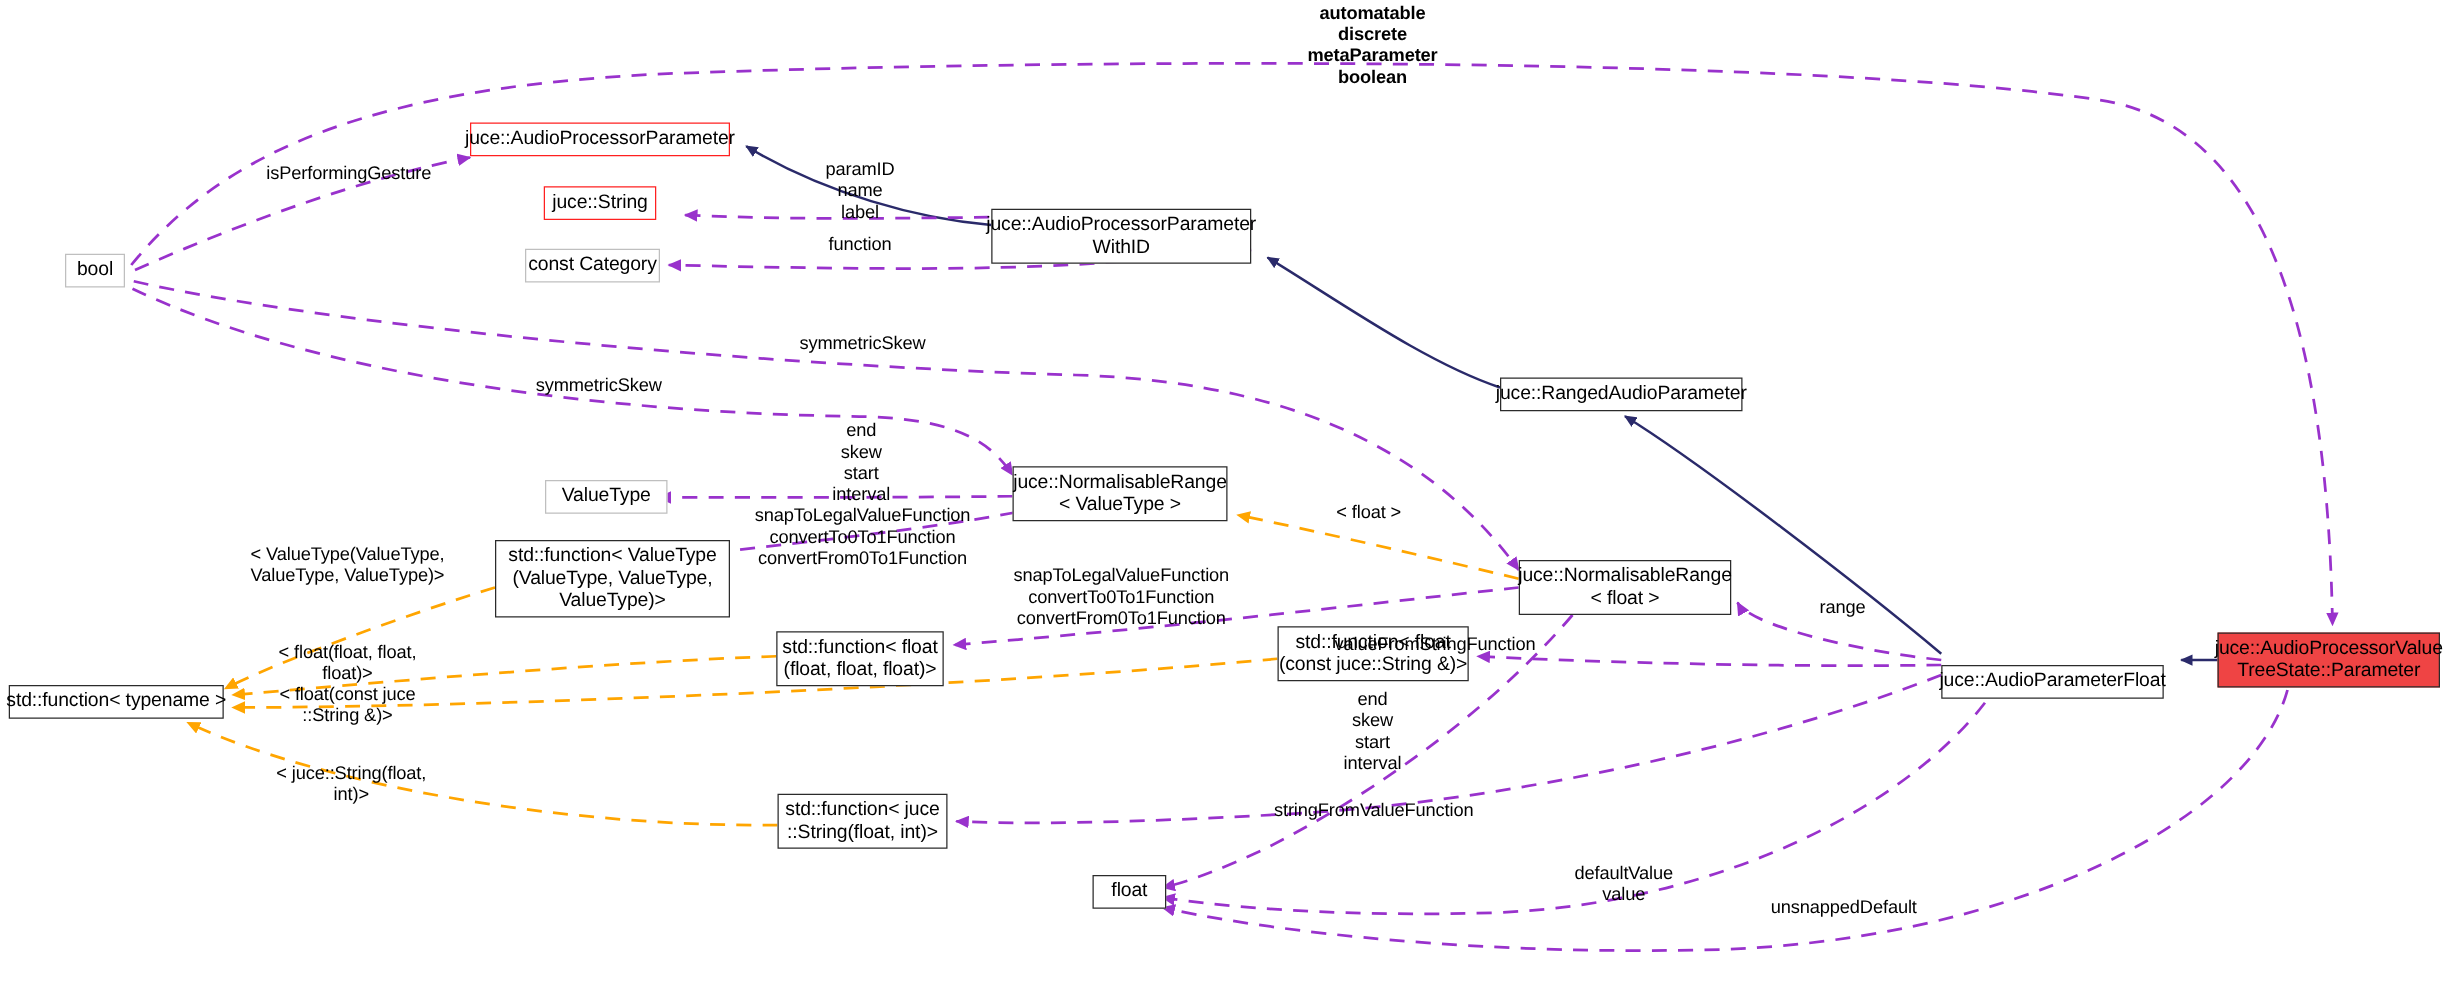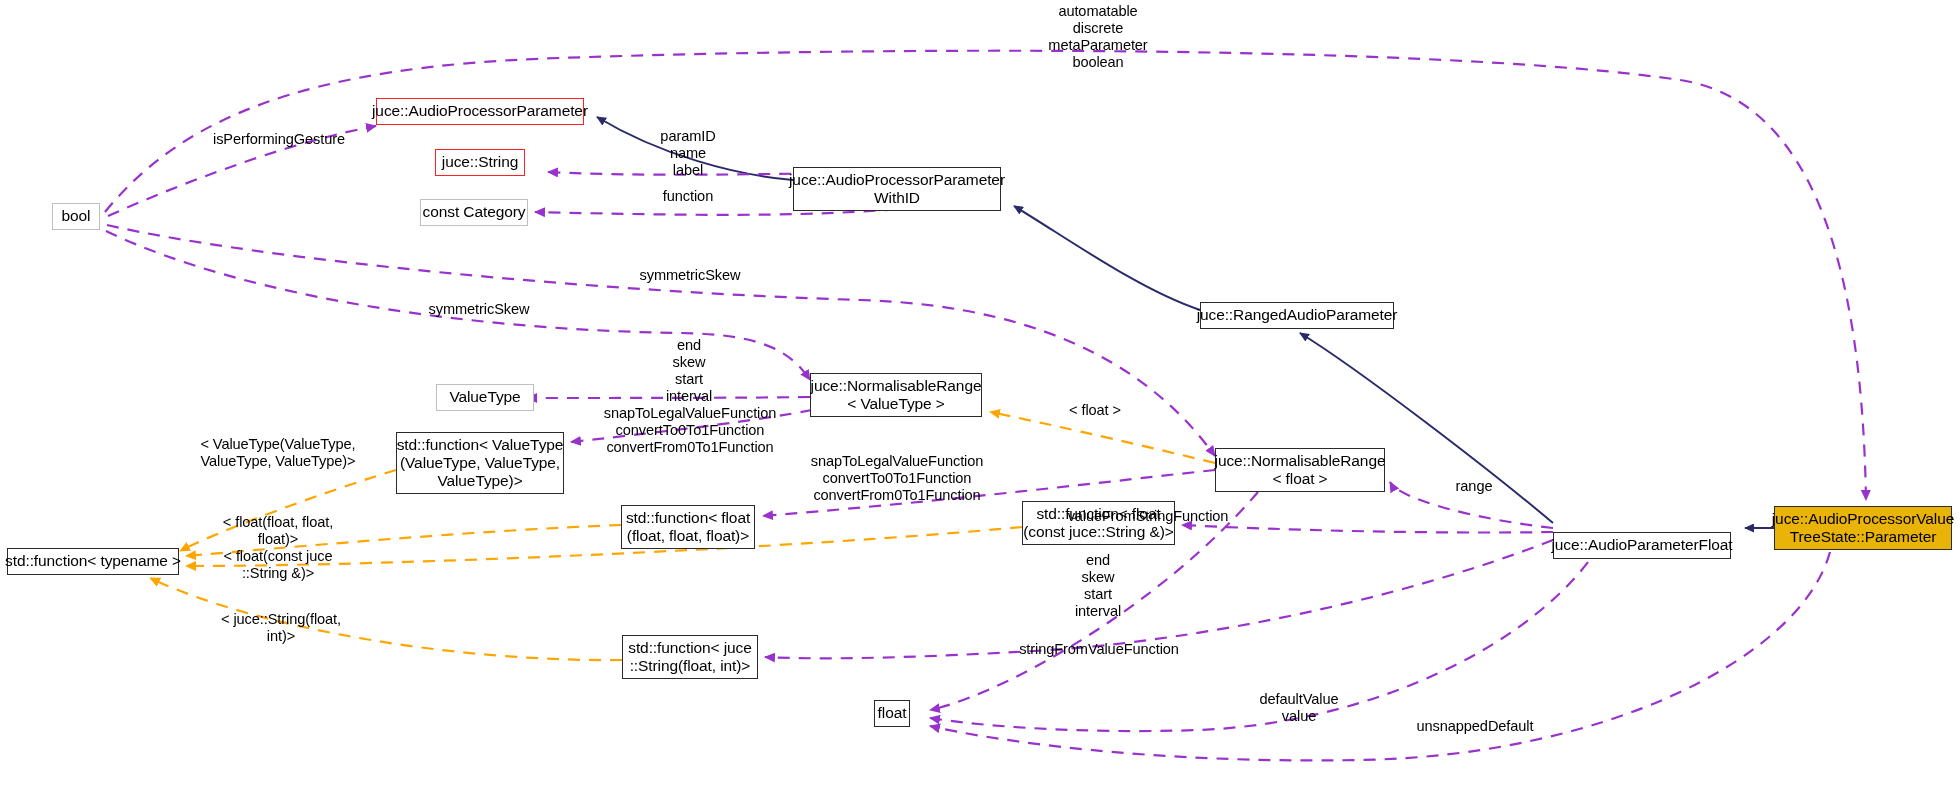--- a/index.html
+++ b/index.html
@@ -42,21 +42,21 @@
     border: 1.6px solid #2b2b2b;
   }
   .node.red {
     border: 1.9px solid #ff2020;
   }
   .node.grey-border {
     border: 1.6px solid #bfbfbf;
   }
   .node.current {
     border: 1.6px solid #2b2b2b;
-    background: #eab308;
+    background: #ef4444;
   }
   .edge-label {
     position: absolute;
     font-size: 14.6px;
     line-height: 1.17;
     color: #000000;
     text-align: center;
     white-space: pre;
     letter-spacing: -0.1px;
     transform: translateX(-50%);
@@ -145,21 +145,21 @@
 
   <div class="node grey-border" style="left:436px; top:384px; width:98px; height:27px;">
     <span>ValueType</span>
   </div>
 
   <div class="node normal" style="left:810px; top:373px; width:172px; height:44px;">
     <span>juce::NormalisableRange
 &lt; ValueType &gt;</span>
   </div>
 
-  <div class="node normal" style="left:396px; top:432px; width:168px; height:62px;">
+  <div class="node normal" style="left:396px; top:432px; width:188px; height:62px;">
     <span>std::function&lt; ValueType
 (ValueType, ValueType,
 ValueType)&gt;</span>
   </div>
 
   <div class="node normal" style="left:1215px; top:448px; width:170px; height:44px;">
     <span>juce::NormalisableRange
 &lt; float &gt;</span>
   </div>
 
@@ -184,25 +184,25 @@
 
   <div class="node normal" style="left:7px; top:548px; width:172px; height:27px;">
     <span>std::function&lt; typename &gt;</span>
   </div>
 
   <div class="node normal" style="left:622px; top:635px; width:136px; height:44px;">
     <span>std::function&lt; juce
 ::String(float, int)&gt;</span>
   </div>
 
-  <div class="node normal" style="left:874px; top:700px; width:36px; height:27px;">
+  <div class="node normal" style="left:874px; top:700px; width:59px; height:27px;">
     <span>float</span>
   </div>
 
-  <div class="edge-label" style="left:1098px; top:3px;">automatable
+  <div class="edge-label" style="left:1098px; top:3px;font-weight:bold;">automatable
 discrete
 metaParameter
 boolean</div>
   <div class="edge-label" style="left:279px; top:131px;">isPerformingGesture</div>
   <div class="edge-label" style="left:688px; top:128px;">paramID
 name
 label</div>
   <div class="edge-label" style="left:688px; top:188px;">function</div>
   <div class="edge-label" style="left:690px; top:267px;">symmetricSkew</div>
   <div class="edge-label" style="left:479px; top:301px;">symmetricSkew</div>

